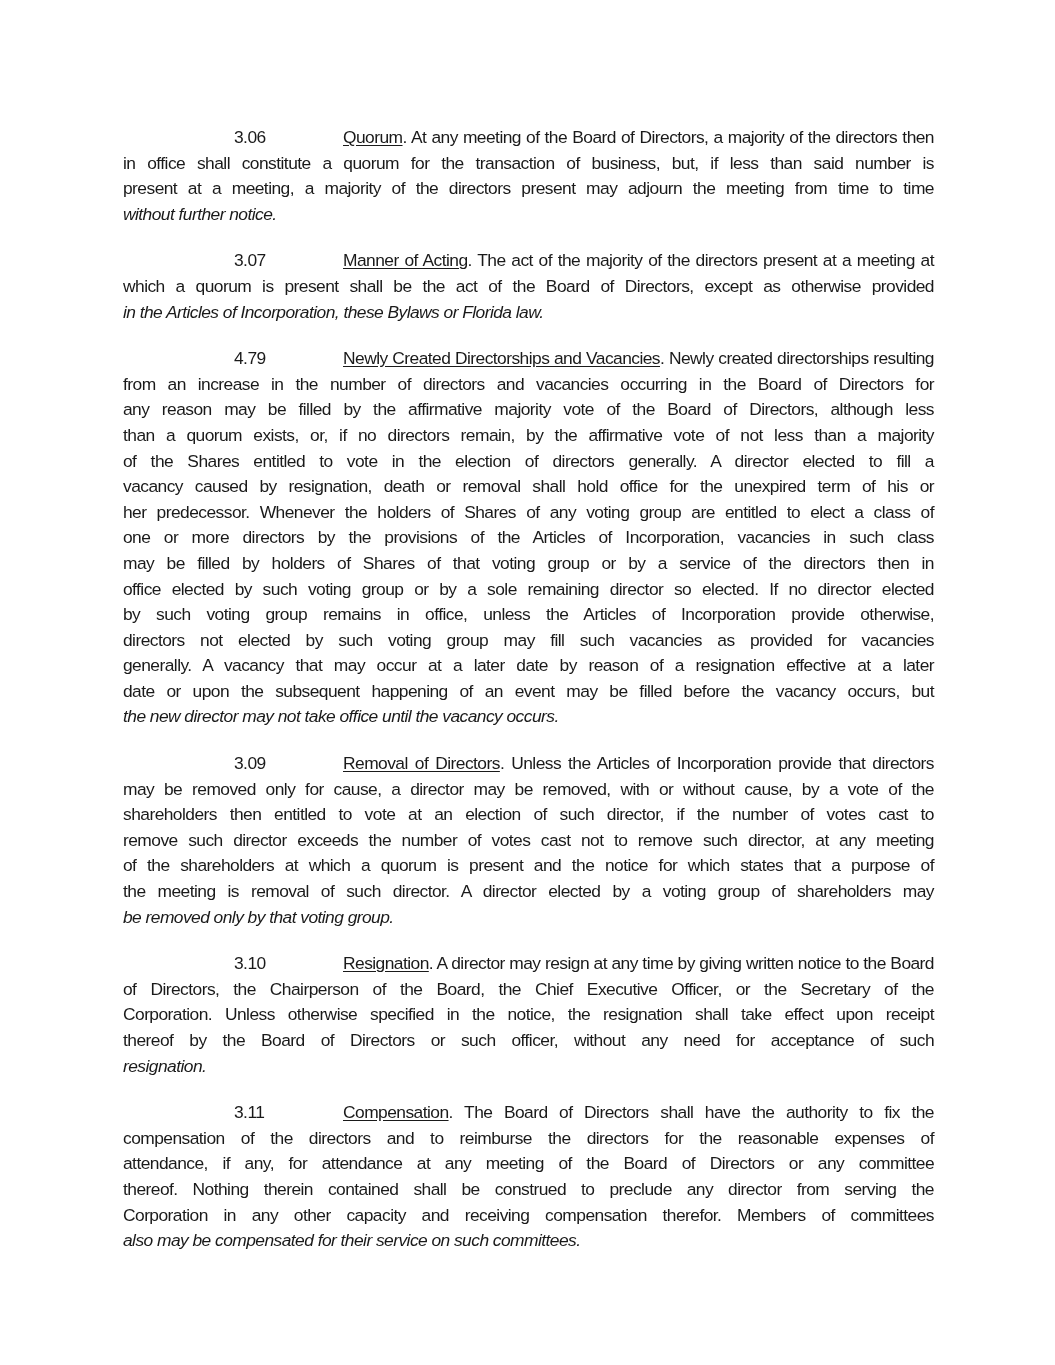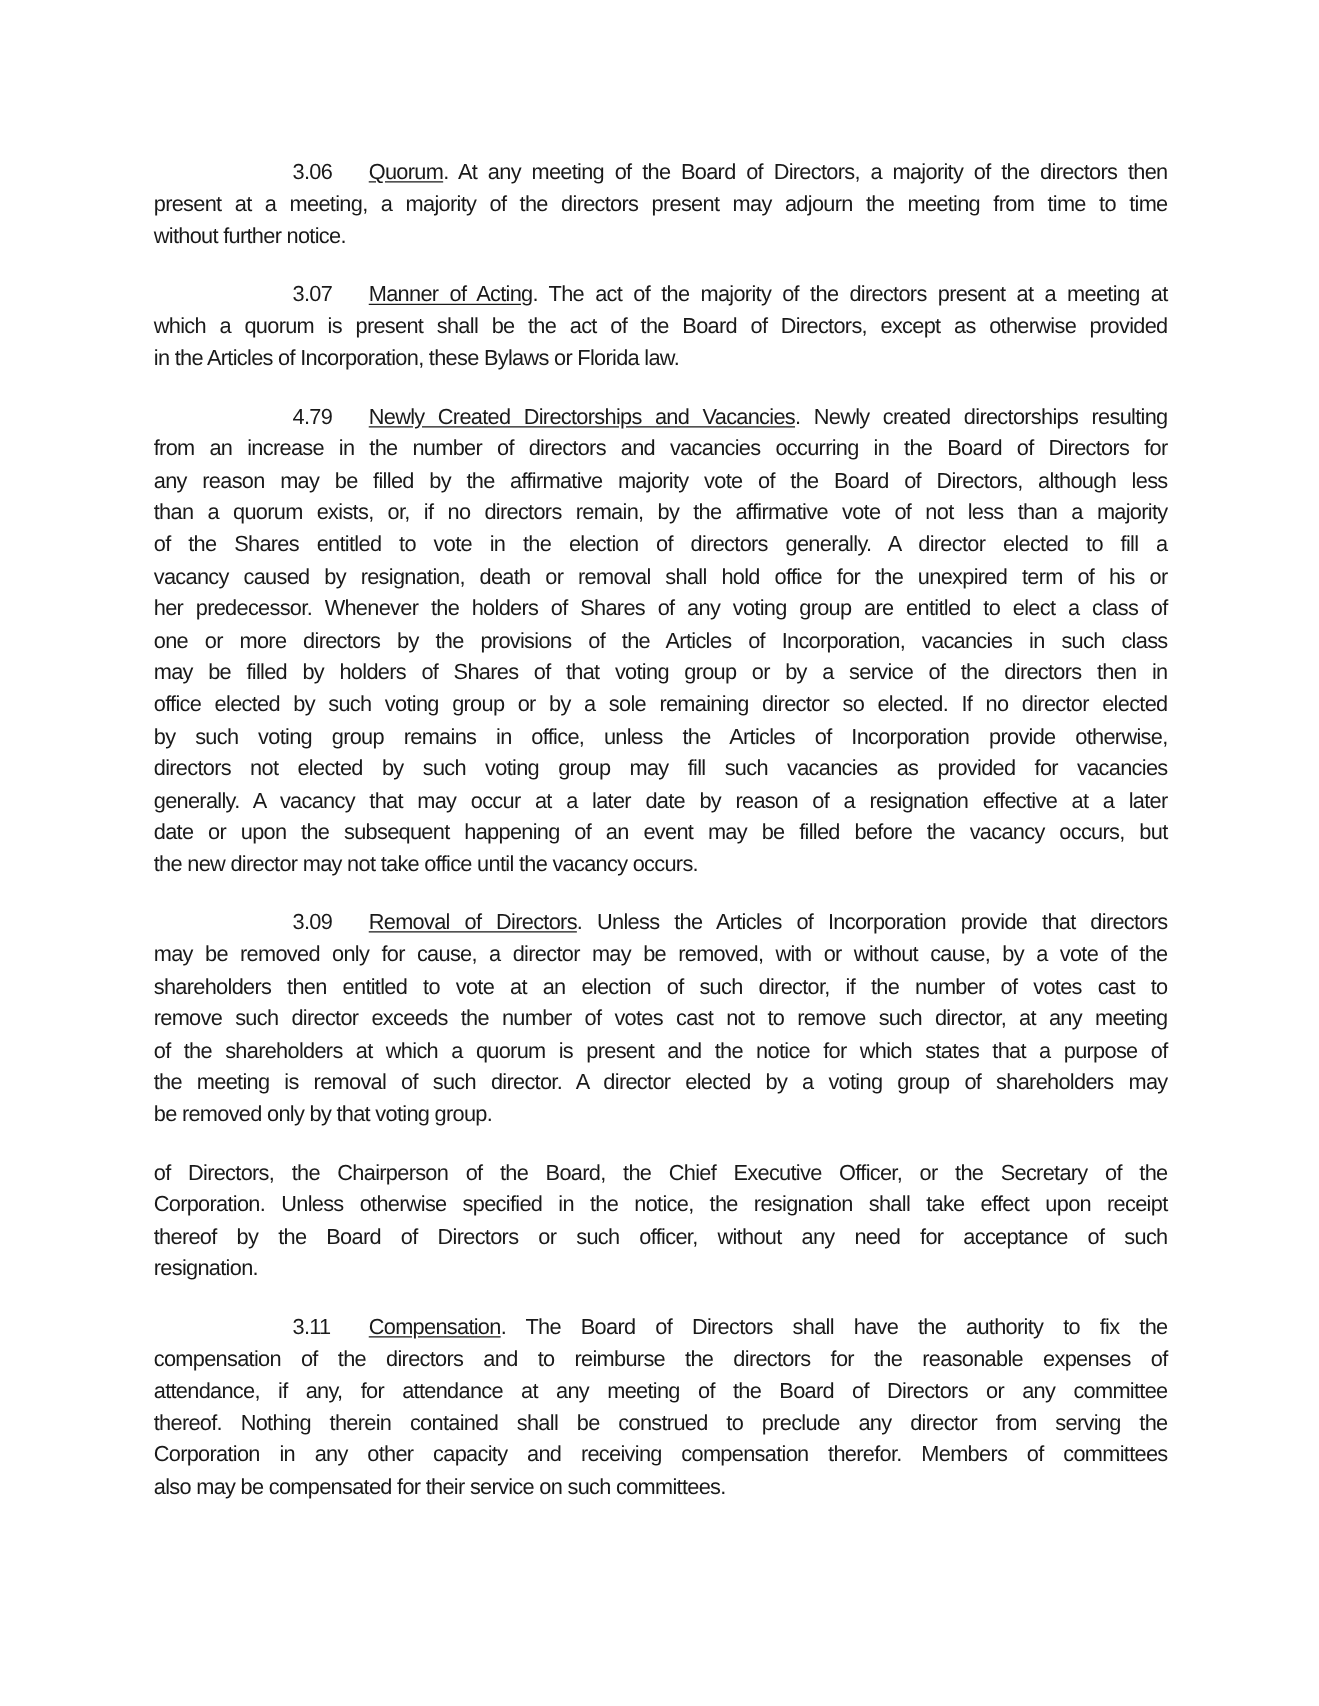--- a/index.html
+++ b/index.html
@@ -8,32 +8,33 @@
     position: absolute; left: 123px; top: 125px; width: 811px;
     font-family: "Liberation Sans", sans-serif;
     font-size: 17.4px; color: #1a1a1a;
   }
   .section { margin-bottom: 21px; }
   .line {
     display: block; height: 25.6px; line-height: 25.6px;
     white-space: nowrap; letter-spacing: -0.55px;
     text-align: justify; text-align-last: justify;
   }
-  .line.last { text-align-last: left; }
+  .line.last { text-align-last: left; font-style: italic; }
   .line.first { padding-left: 63px; }
   .num { display: inline-block; width: 61px; margin-left: 48px; }
-  .heading { text-decoration: underline; text-underline-offset: 2px; }
+  .heading { text-decoration: underline; text-underline-offset: 2px; margin-left: 48px; }
 </style>
 </head>
 <body>
 
 <div class="page">
 
   <div class="section">
     <span class="line first"><span class="num">3.06</span><span class="heading">Quorum</span><span>. At any meeting of the Board of Directors, a majority of the directors then</span></span>
+    <span class="line">in office shall constitute a quorum for the transaction of business, but, if less than said number is</span>
     <span class="line">present at a meeting, a majority of the directors present may adjourn the meeting from time to time</span>
     <span class="line last">without further notice.</span>
   </div>
 
   <div class="section">
     <span class="line first"><span class="num">3.07</span><span class="heading">Manner of Acting</span><span>. The act of the majority of the directors present at a meeting at</span></span>
     <span class="line">which a quorum is present shall be the act of the Board of Directors, except as otherwise provided</span>
     <span class="line last">in the Articles of Incorporation, these Bylaws or Florida law.</span>
   </div>
 
@@ -59,20 +60,21 @@
     <span class="line first"><span class="num">3.09</span><span class="heading">Removal of Directors</span><span>. Unless the Articles of Incorporation provide that directors</span></span>
     <span class="line">may be removed only for cause, a director may be removed, with or without cause, by a vote of the</span>
     <span class="line">shareholders then entitled to vote at an election of such director, if the number of votes cast to</span>
     <span class="line">remove such director exceeds the number of votes cast not to remove such director, at any meeting</span>
     <span class="line">of the shareholders at which a quorum is present and the notice for which states that a purpose of</span>
     <span class="line">the meeting is removal of such director. A director elected by a voting group of shareholders may</span>
     <span class="line last">be removed only by that voting group.</span>
   </div>
 
   <div class="section">
+    <span class="line first"><span class="num">3.10</span><span class="heading">Resignation</span><span>. A director may resign at any time by giving written notice to the Board</span></span>
     <span class="line">of Directors, the Chairperson of the Board, the Chief Executive Officer, or the Secretary of the</span>
     <span class="line">Corporation. Unless otherwise specified in the notice, the resignation shall take effect upon receipt</span>
     <span class="line">thereof by the Board of Directors or such officer, without any need for acceptance of such</span>
     <span class="line last">resignation.</span>
   </div>
 
   <div class="section">
     <span class="line first"><span class="num">3.11</span><span class="heading">Compensation</span><span>. The Board of Directors shall have the authority to fix the</span></span>
     <span class="line">compensation of the directors and to reimburse the directors for the reasonable expenses of</span>
     <span class="line">attendance, if any, for attendance at any meeting of the Board of Directors or any committee</span>

